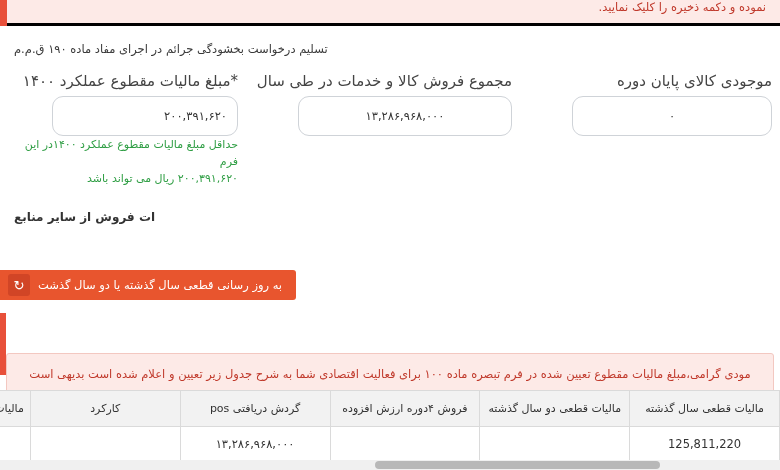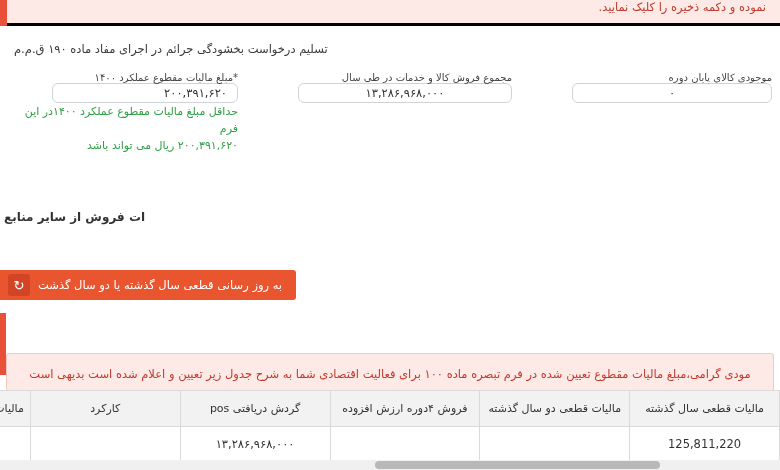--- a/index.html
+++ b/index.html
@@ -63,30 +63,31 @@
     padding: 0 0 0 0;
   }
   .field {
     padding: 0 8px;
     direction: rtl;
   }
   .field.f1 { width: 246px; }
   .field.f2 { width: 274px; }
   .field.f3 { width: 260px; }
   .field-label {
-    font-size: 10px;
+    font-size: 15px;
     color: #444;
     text-align: right;
+    margin-bottom: 6px;
     white-space: nowrap;
   }
   .field.f3 .field-label { text-align: right; }
   .field-input {
-    height: 20px;
+    height: 40px;
     border: 1px solid #cfd3d8;
-    border-radius: 6px;
+    border-radius: 11px;
     background: #ffffff;
     display: flex;
     align-items: center;
     padding: 0 10px;
     font-size: 11.5px;
     color: #333;
     margin-left: 44px;
   }
   .field.f1 .field-input { justify-content: flex-start; }
   .field.f2 .field-input { justify-content: center; }
@@ -99,21 +100,21 @@
     text-align: right;
     direction: rtl;
   }
   .hint .l2 { display: block; }
 
   
   .section-title {
     position: absolute;
     top: 210px;
     left: 0; right: 0;
-    padding: 0 4px;
+    padding: 0 14px;
     text-align: left;
     font-size: 12px;
     font-weight: bold;
     color: #333;
   }
 
   
   .update-btn {
     position: absolute;
     top: 270px;

